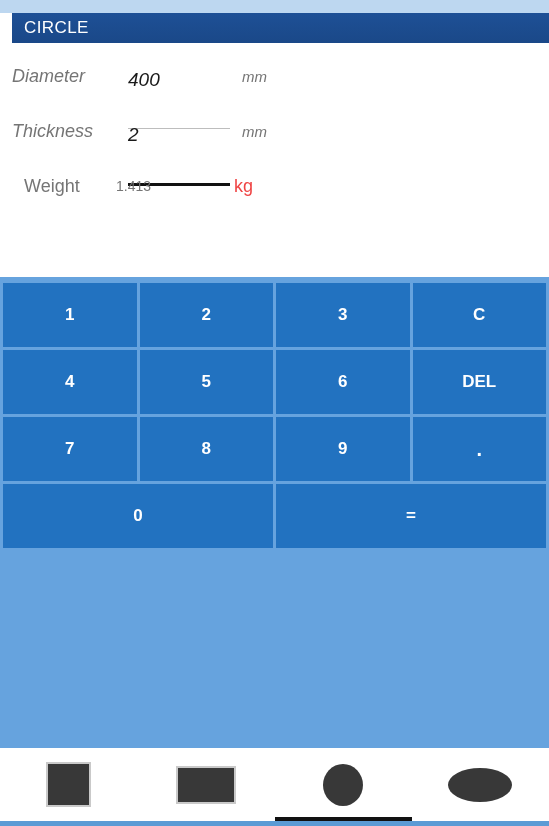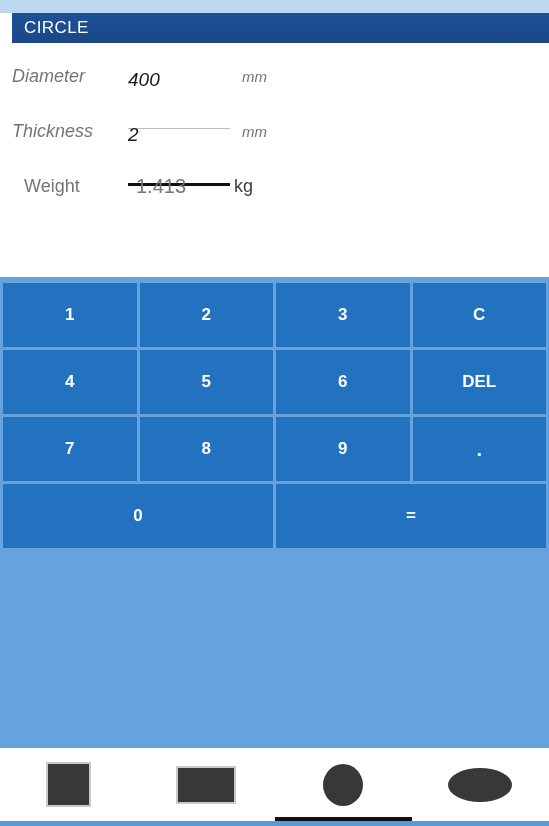--- a/index.html
+++ b/index.html
@@ -106,29 +106,29 @@
   .field-unit {
     position: absolute;
     left: 230px;
     font-size: 15px;
     color: #757575;
     margin-left: 12px;
   }
 
   .readonly-value {
     position: absolute;
-    left: 124px;
-    font-size: 20px;
+    left: 104px;
+    font-size: 14px;
     color: #757575;
   }
   .readonly-unit {
     position: absolute;
     left: 222px;
     font-size: 18px;
-    color: #404040;
+    color: #ef4444;
   }
 
   
   .keypad-area {
     position: absolute;
     top: 277px; left: 0;
     width: 549px;
     height: 471px;
     background: #66a3de;
   }

